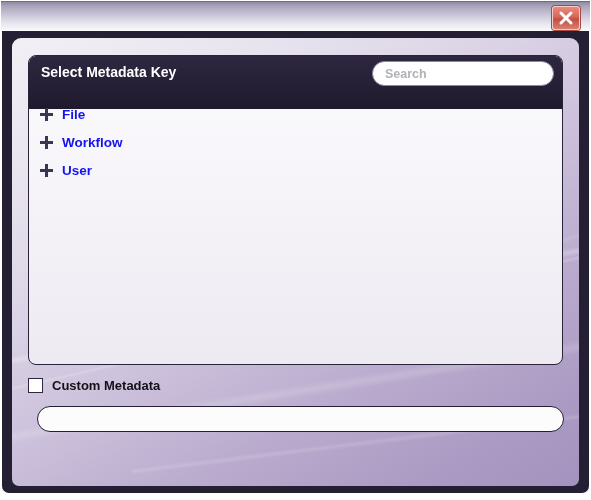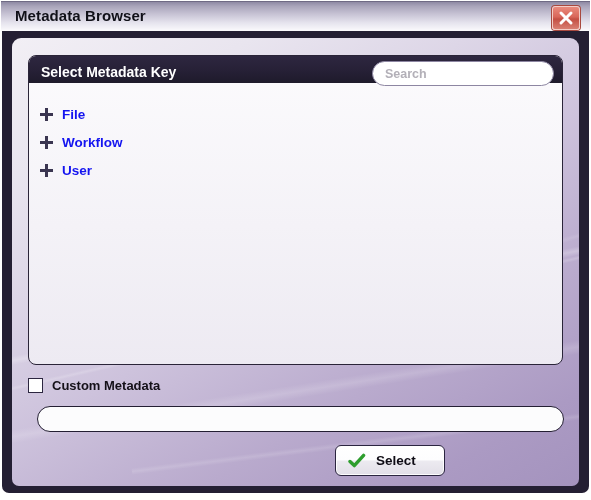--- a/index.html
+++ b/index.html
@@ -110,21 +110,21 @@
     width: 535px;
     height: 310px;
     border: 1px solid #2a2438;
     border-radius: 8px;
     box-sizing: border-box;
     overflow: hidden;
     background: linear-gradient(to bottom, #fcfbfd 0%, #f4f2f7 55%, #edeaf2 100%);
   }
   .list-header {
     position: relative;
-    height: 27px;
+    height: 53px;
     background: linear-gradient(to bottom, #2e2740 0%, #262036 55%, #1e1a2b 100%);
   }
   .list-header-title {
     position: absolute;
     left: 12px;
     top: 8px;
     font-size: 14px;
     font-weight: bold;
     color: #ffffff;
     white-space: nowrap;
@@ -248,21 +248,20 @@
   .btn-select { left: 323px; top: 407px; width: 110px; }
   .btn-close  { left: 447px; top: 407px; width: 105px; }
   .btn-icon { margin-left: 12px; margin-right: 10px; display: flex; flex: 0 0 auto; }
 </style>
 </head>
 <body>
 
 <div class="window">
 
   <div class="titlebar">
-    <div class="titlebar-title">Metadata Browser</div>
     <div class="close-btn">
       <span>
         <svg width="18" height="18" viewBox="0 0 18 18">
           <path d="M4 4 L14 14 M14 4 L4 14" stroke="#ffffff" stroke-width="3" stroke-linecap="round" fill="none"></path>
         </svg>
       </span>
     </div>
   </div>
 
   <div class="frame"></div>
@@ -297,24 +296,16 @@
       </div>
     </div>
 
     <div class="custom-row">
       <span class="checkbox"></span>
       <span class="custom-label">Custom Metadata</span>
     </div>
 
     <input class="custom-input" type="text" placeholder="" style="">
 
-    <div class="btn btn-select">
-      <span class="btn-icon">
-        <svg width="18" height="16" viewBox="0 0 18 16">
-          <path d="M2 8.5 L6.3 12.6 L15.6 2.4" stroke="#2e9e2e" stroke-width="3.4" fill="none" stroke-linecap="round" stroke-linejoin="round"></path>
-        </svg>
-      </span>
-      <span class="btn-label">Select</span>
-    </div>
 
 
   </div>
 </div>
 
 </body></html>

